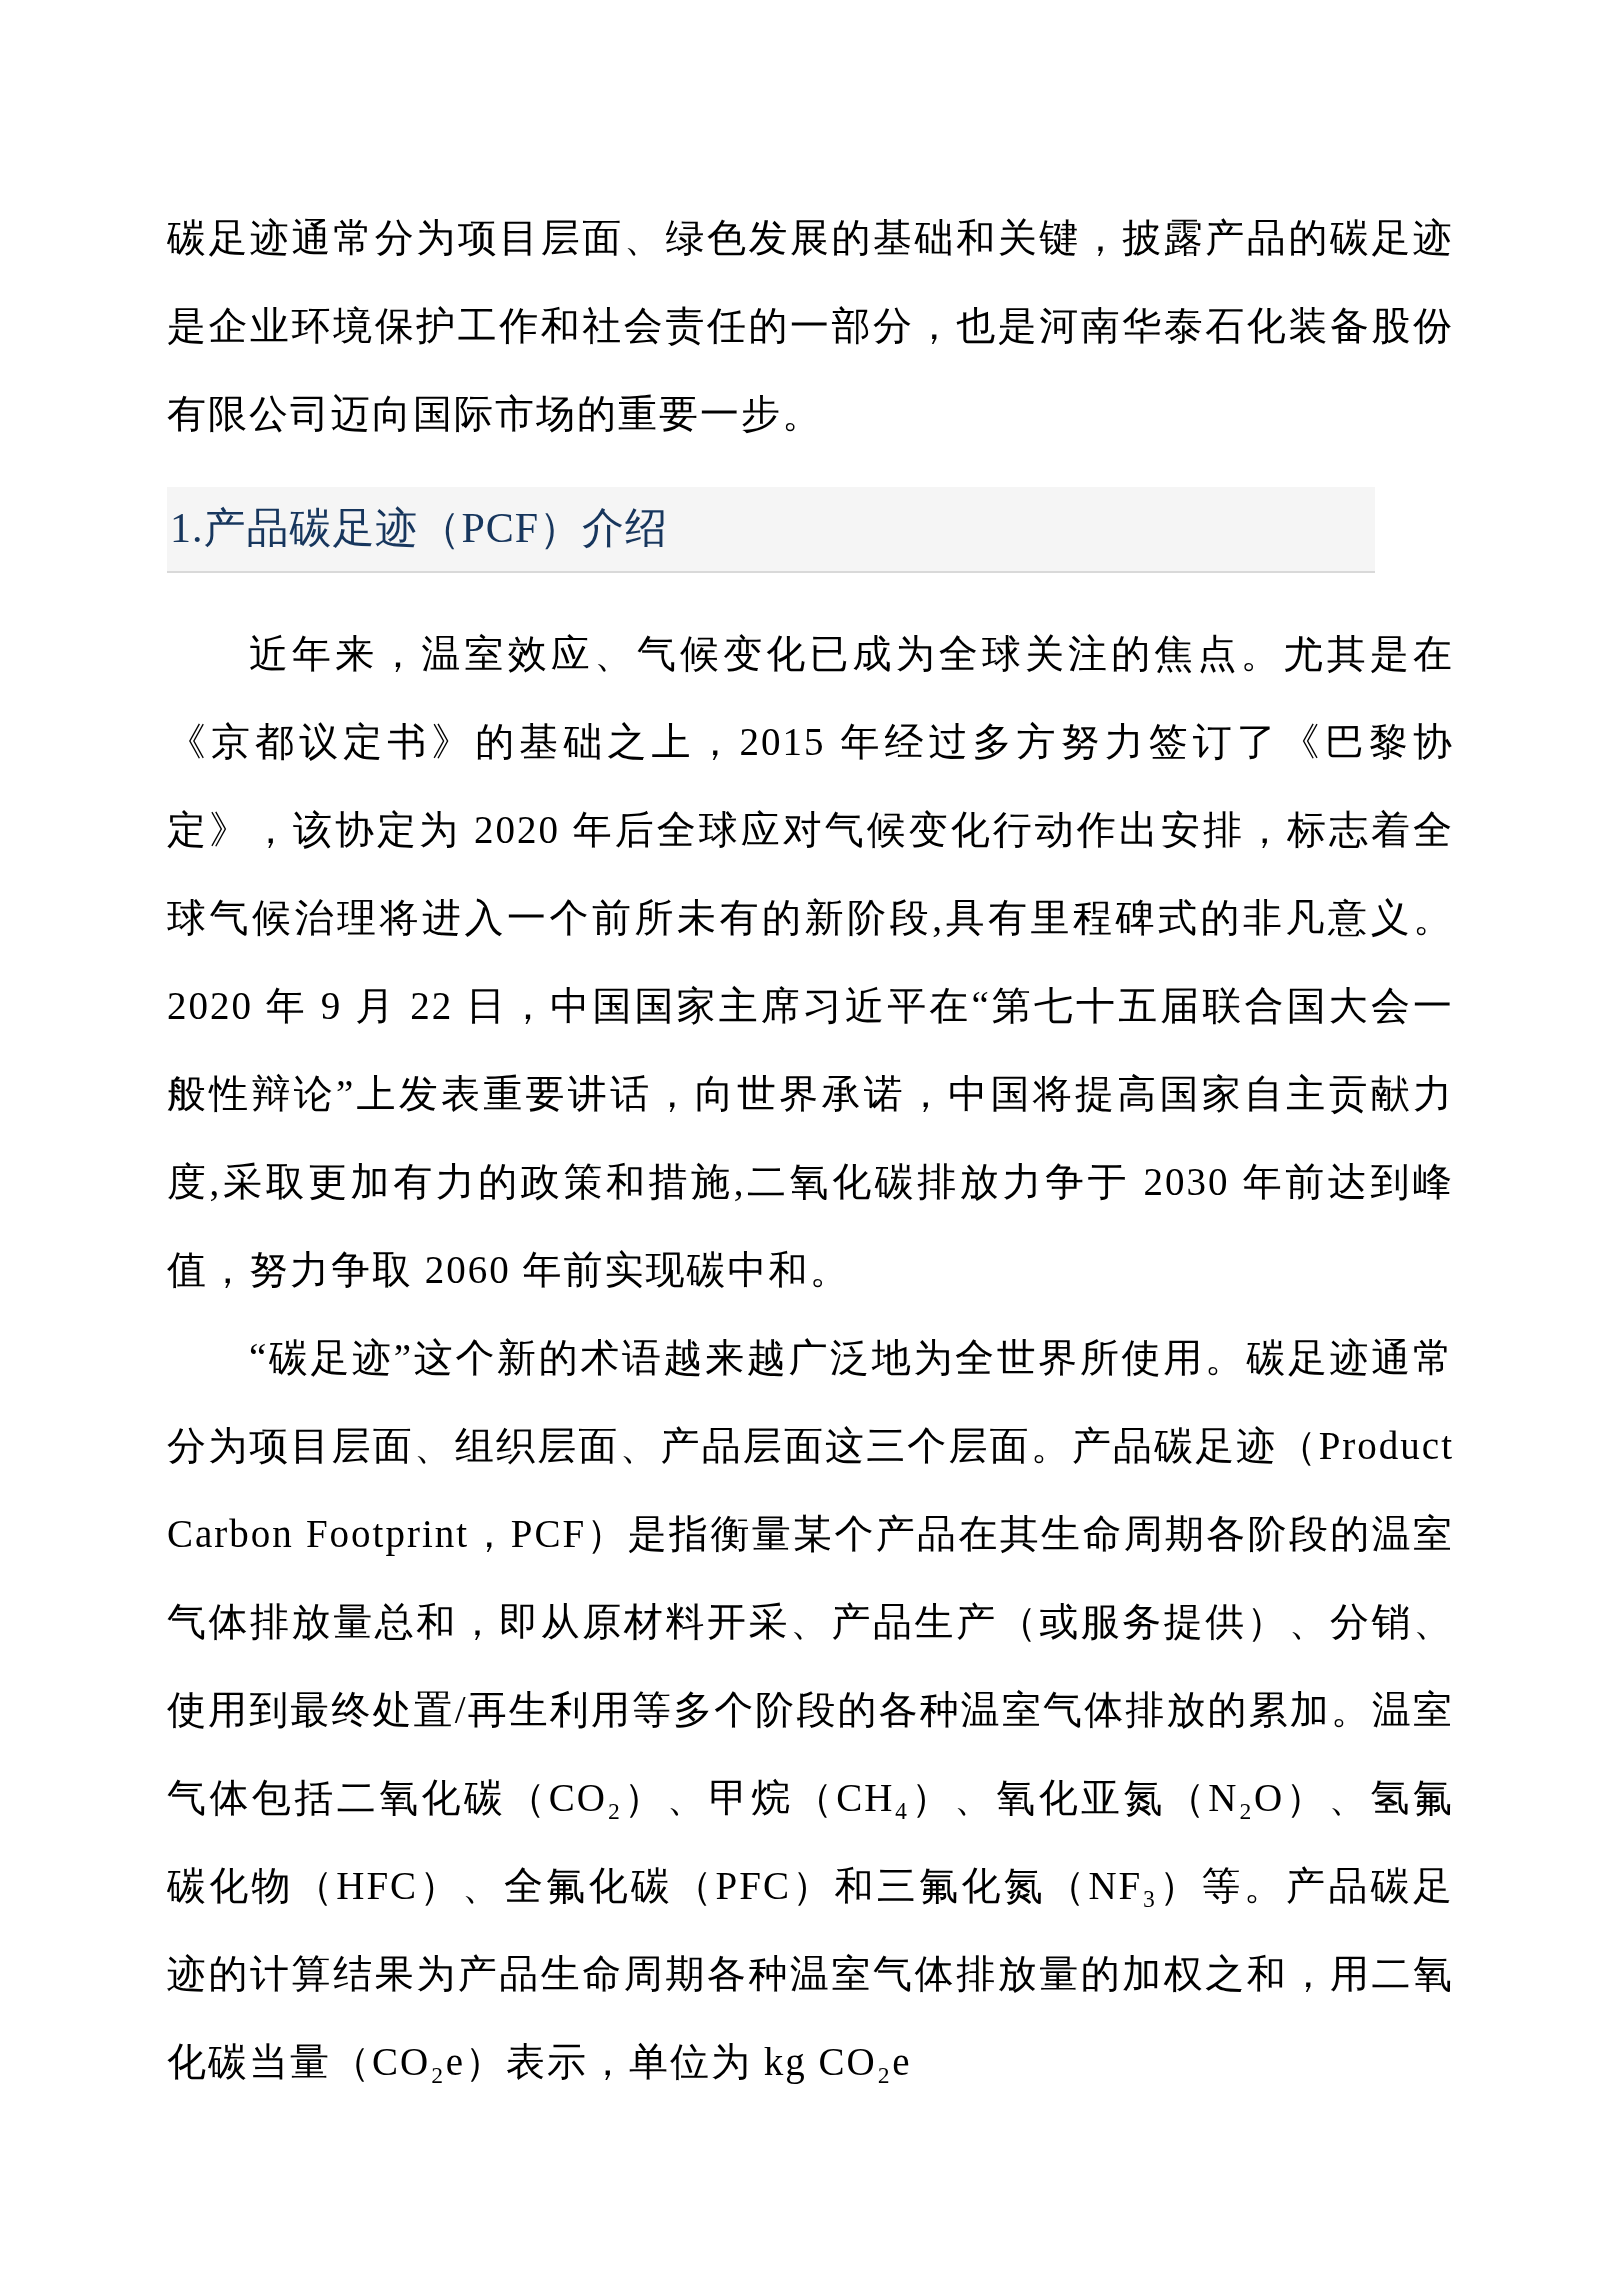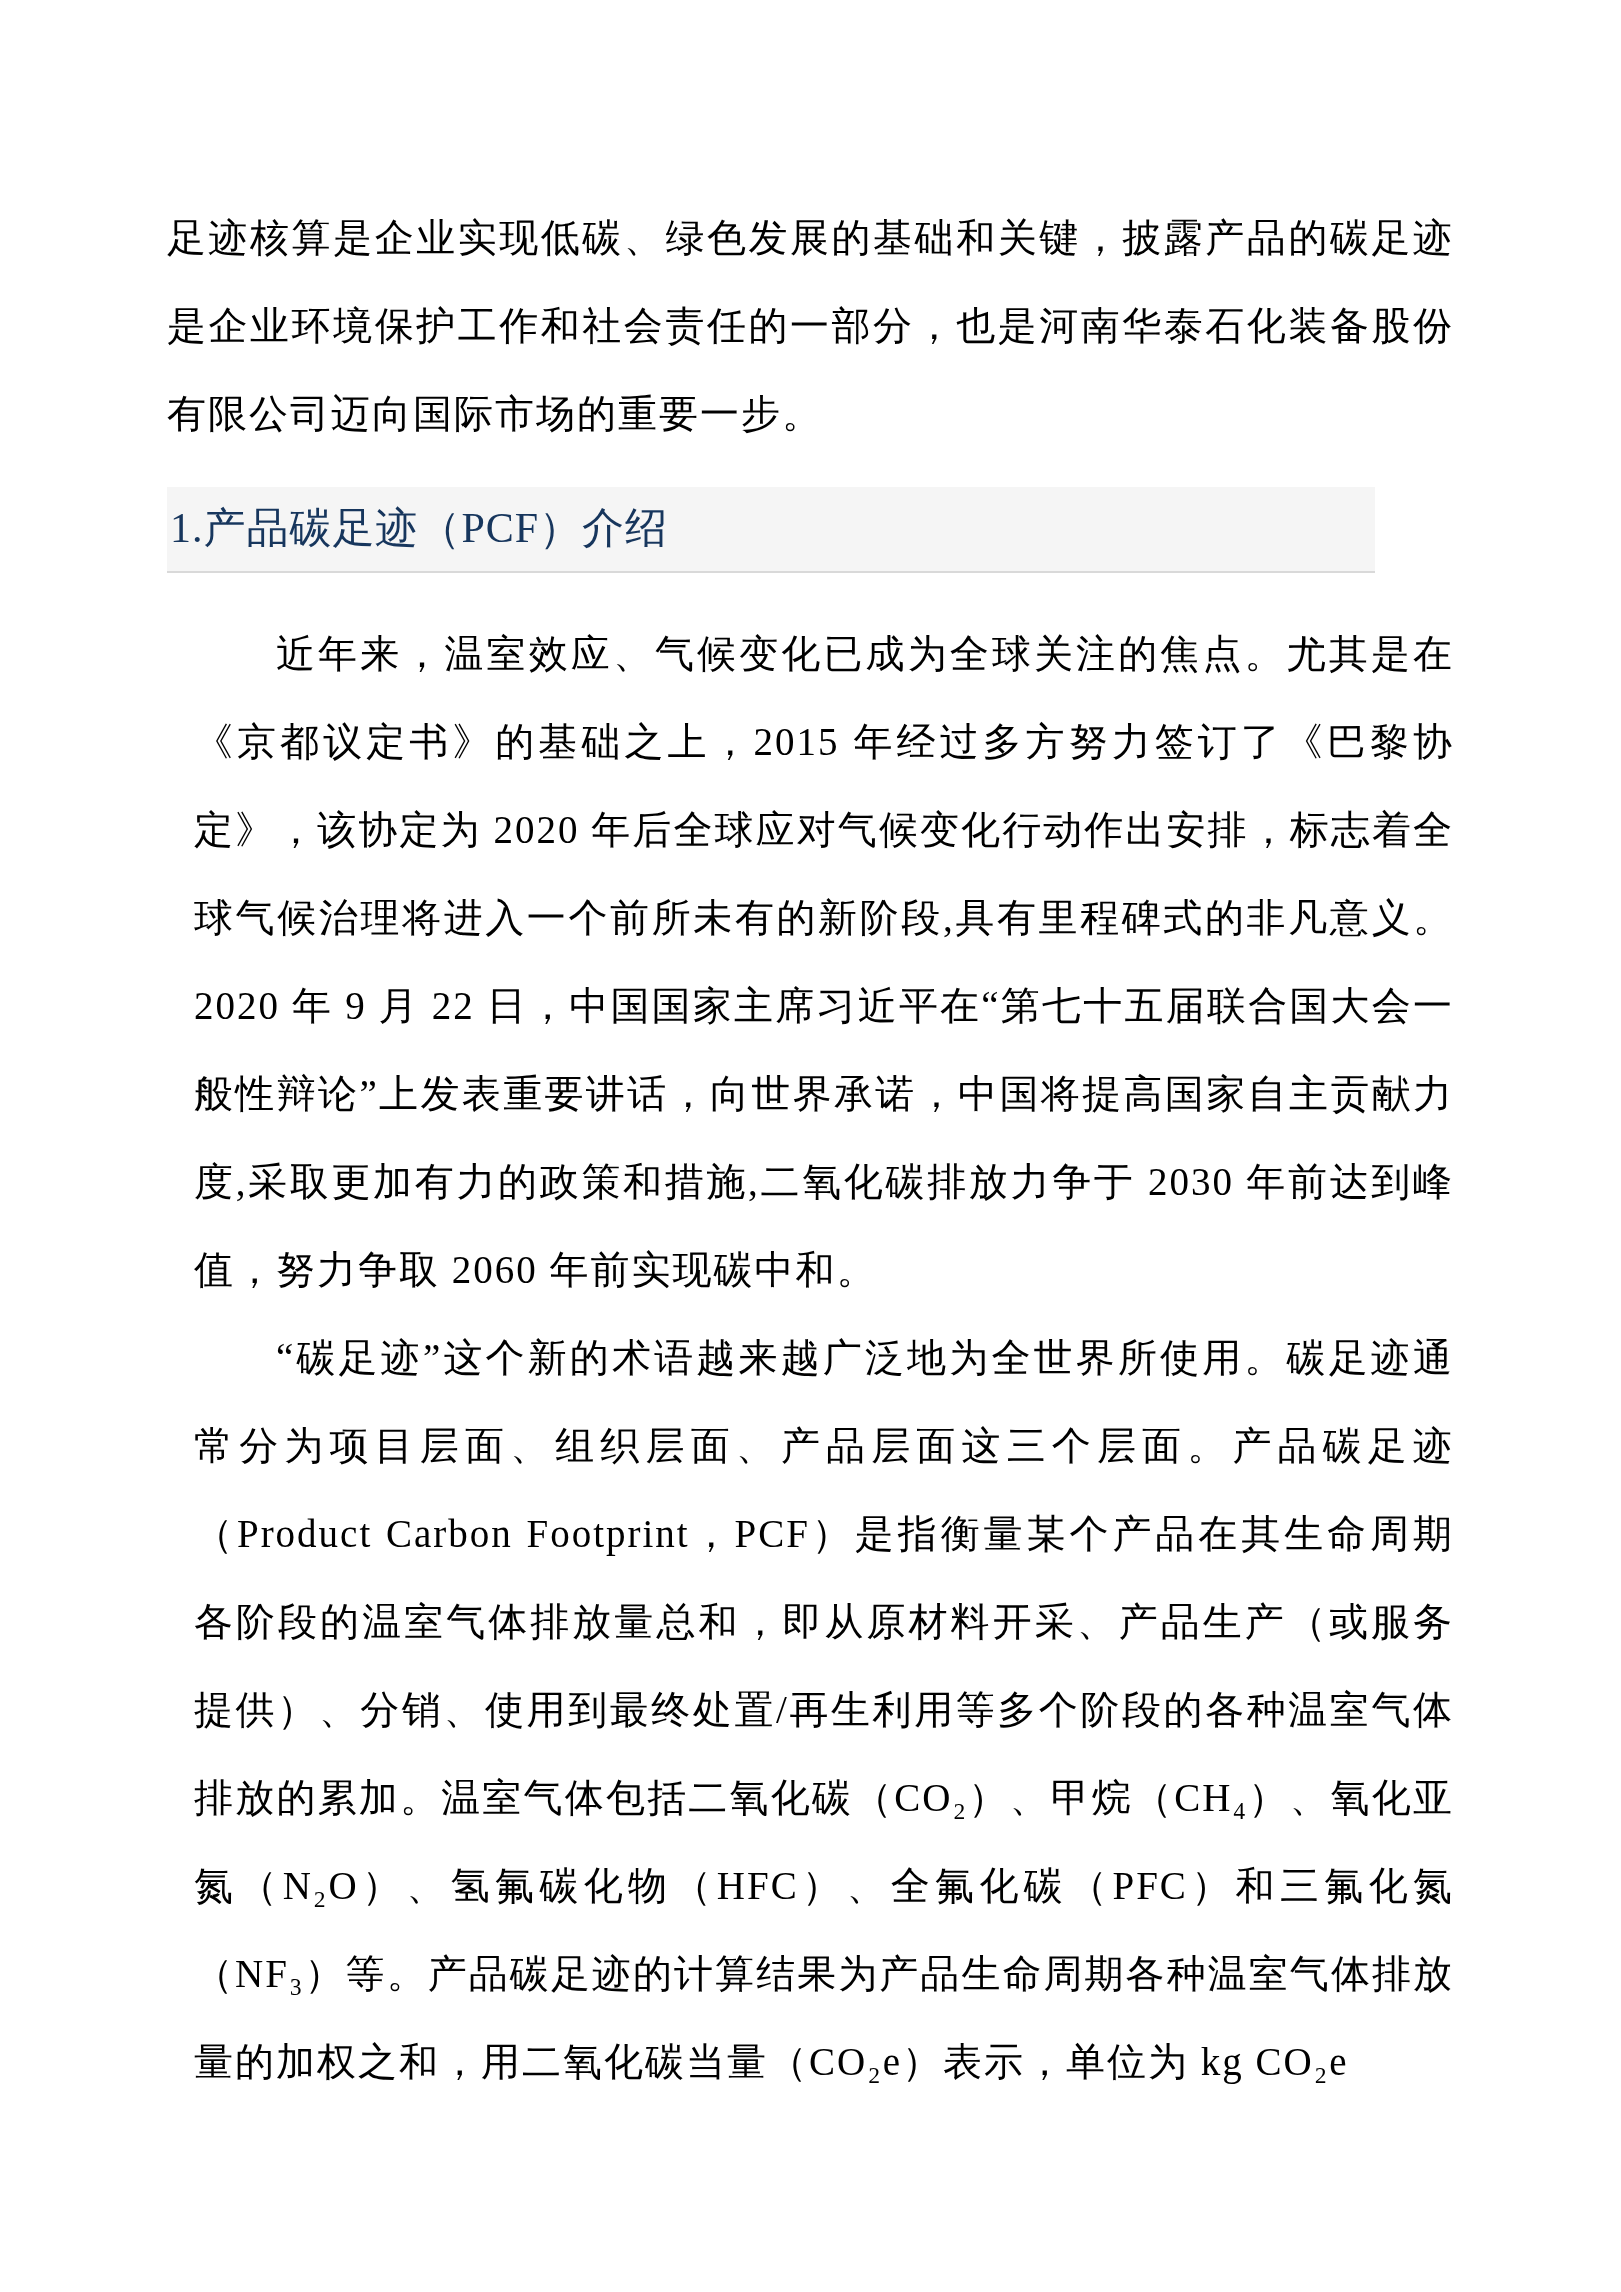--- a/index.html
+++ b/index.html
@@ -26,21 +26,20 @@
   }
   .para{
     font-size:39px;
     line-height:88px;
     letter-spacing:2px;
     text-align:justify;
     color:var(--body-text);
   }
   .para.indent{
     text-indent:82px;
-    margin-left:27px;
   }
   .section-heading{
     margin:29px 79px 37px 0;   
     background:var(--heading-band-bg);
     border-bottom:2.9px solid var(--heading-band-border);
     height:86px;
     line-height:83px;
     padding-left:2.9px;
     font-size:42px;
     font-weight:normal;
@@ -48,21 +47,21 @@
     letter-spacing:1px;
     white-space:nowrap;
     overflow:hidden;
   }
 </style>
 </head>
 <body>
 
 <div class="page">
 
-  <p class="para">足迹核算是企业实现低碳、绿色发展的基础和关键，披露产品的碳足迹是企业环境保护工作和社会责任的一部分，也是河南华泰石化装备股份有限公司迈向国际市场的重要一步。</p>
+  <p class="para">碳足迹通常分为项目层面、绿色发展的基础和关键，披露产品的碳足迹是企业环境保护工作和社会责任的一部分，也是河南华泰石化装备股份有限公司迈向国际市场的重要一步。</p>
 
   <h2 class="section-heading">1.产品碳足迹（PCF）介绍</h2>
 
   <p class="para indent">近年来，温室效应、气候变化已成为全球关注的焦点。尤其是在《京都议定书》的基础之上，2015 年经过多方努力签订了《巴黎协定》，该协定为 2020 年后全球应对气候变化行动作出安排，标志着全球气候治理将进入一个前所未有的新阶段,具有里程碑式的非凡意义。2020 年 9 月 22 日，中国国家主席习近平在“第七十五届联合国大会一般性辩论”上发表重要讲话，向世界承诺，中国将提高国家自主贡献力度,采取更加有力的政策和措施,二氧化碳排放力争于 2030 年前达到峰值，努力争取 2060 年前实现碳中和。</p>
 
   <p class="para indent">“碳足迹”这个新的术语越来越广泛地为全世界所使用。碳足迹通常分为项目层面、组织层面、产品层面这三个层面。产品碳足迹（Product Carbon Footprint，PCF）是指衡量某个产品在其生命周期各阶段的温室气体排放量总和，即从原材料开采、产品生产（或服务提供）、分销、使用到最终处置/再生利用等多个阶段的各种温室气体排放的累加。温室气体包括二氧化碳（CO₂）、甲烷（CH₄）、氧化亚氮（N₂O）、氢氟碳化物（HFC）、全氟化碳（PFC）和三氟化氮（NF₃）等。产品碳足迹的计算结果为产品生命周期各种温室气体排放量的加权之和，用二氧化碳当量（CO₂e）表示，单位为 kg CO₂e</p>
 
 </div>
 
 

